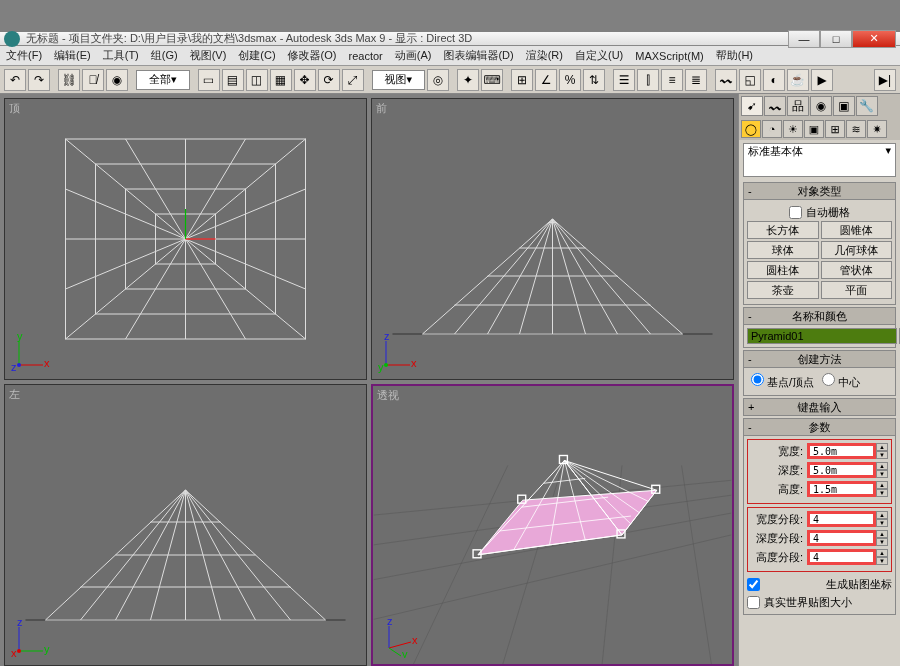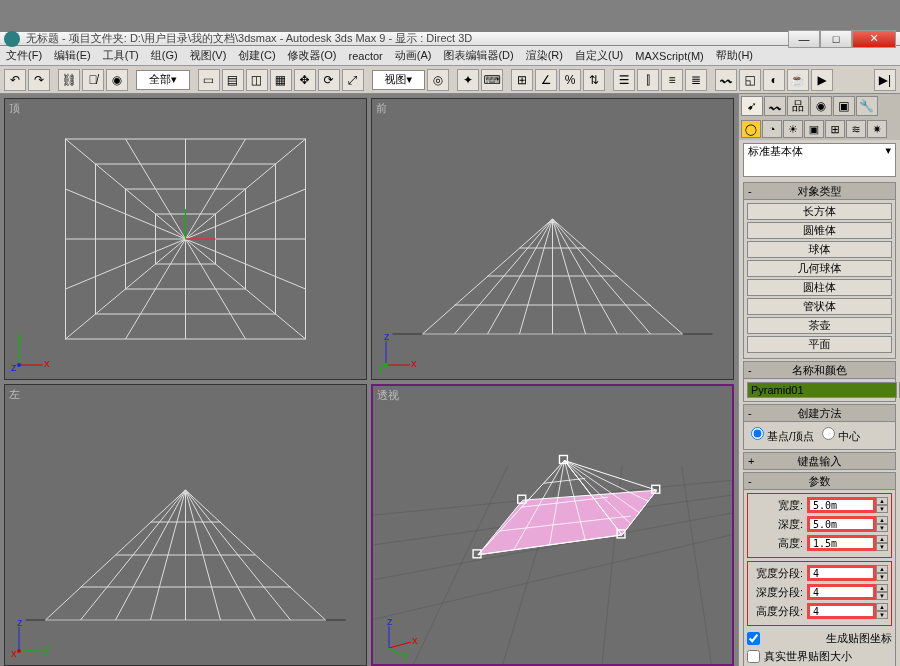--- a/index.html
+++ b/index.html
@@ -27,21 +27,21 @@
 .pnl-tabs { display: flex; background: #c0bcb4; padding: 2px; gap: 1px; }
 .pnl-tab { width: 22px; height: 20px; border: 1px solid #888; background: #d4d0c8; display: flex; align-items: center; justify-content: center; font-size: 12px; }
 .pnl-tab.active { background: #f0ece4; }
 .pnl-tabs2 { display: flex; background: #c0bcb4; padding: 2px; gap: 1px; }
 .pnl-tab2 { width: 20px; height: 18px; border: 1px solid #888; background: #d4d0c8; display:flex; align-items:center; justify-content:center; font-size:11px; }
 .pnl-tab2.active { background: #ffcc33; }
 .pnl-dd { margin: 3px 4px; height: 34px; border: 1px solid #888; background: #fff; display: flex; align-items: flex-start; padding: 0 4px; justify-content: space-between; }
 .rollhead { height: 18px; background: #b8b4ac; border: 1px solid #888; margin: 2px 4px 0; display: flex; align-items: center; justify-content: center; position: relative; }
 .rollhead .pm { position: absolute; left: 4px; }
 .rollbody { margin: 0 4px; background: #d4d0c8; border: 1px solid #888; border-top: none; padding: 3px; }
-.btnrow { display: flex; gap: 2px; margin-bottom: 2px; flex-direction: column; }
+.btnrow { display: flex; gap: 2px; margin-bottom: 2px; }
 .pbtn { flex: 1; height: 18px; border: 1px solid #888; background: #e0dcd4; display: flex; align-items: center; justify-content: center; }
 .pbtn.sel { background: #ffe680; border: 1px solid #cc8800; }
 .chkrow { display: flex; align-items: center; justify-content: center; gap: 4px; height: 18px; }
 .namebox { display: flex; gap: 2px; }
 .namebox input { flex: 1; height: 16px; border: 1px solid #888; padding: 0 3px; background: #4d7c0f; }
 .swatch { width: 18px; height: 16px; background: #e8a8d8; border: 1px solid #888; }
 .radiorow { display: flex; align-items: center; gap: 8px; padding: 2px 4px; }
 .paramrow { display: flex; align-items: center; gap: 4px; margin-bottom: 3px; }
 .paramrow label { width: 52px; text-align: right; }
 .spinner { flex: 1; display: flex; }
@@ -287,20 +287,24 @@
     <div class="pnl-dd">
         <span>标准基本体</span>
         <span>▾</span>
       </div>
 
     <div class="rollhead">
         <span class="pm">-</span>
         <span>对象类型</span>
       </div>
     <div class="rollbody">
+      <div class="chkrow">
+          <input type="checkbox" style="">
+          <span>自动栅格</span>
+        </div>
       <div class="btnrow">
           <div class="pbtn">长方体</div>
           <div class="pbtn">圆锥体</div>
         </div>
       <div class="btnrow">
           <div class="pbtn">球体</div>
           <div class="pbtn">几何球体</div>
         </div>
       <div class="btnrow">
           <div class="pbtn">圆柱体</div>

